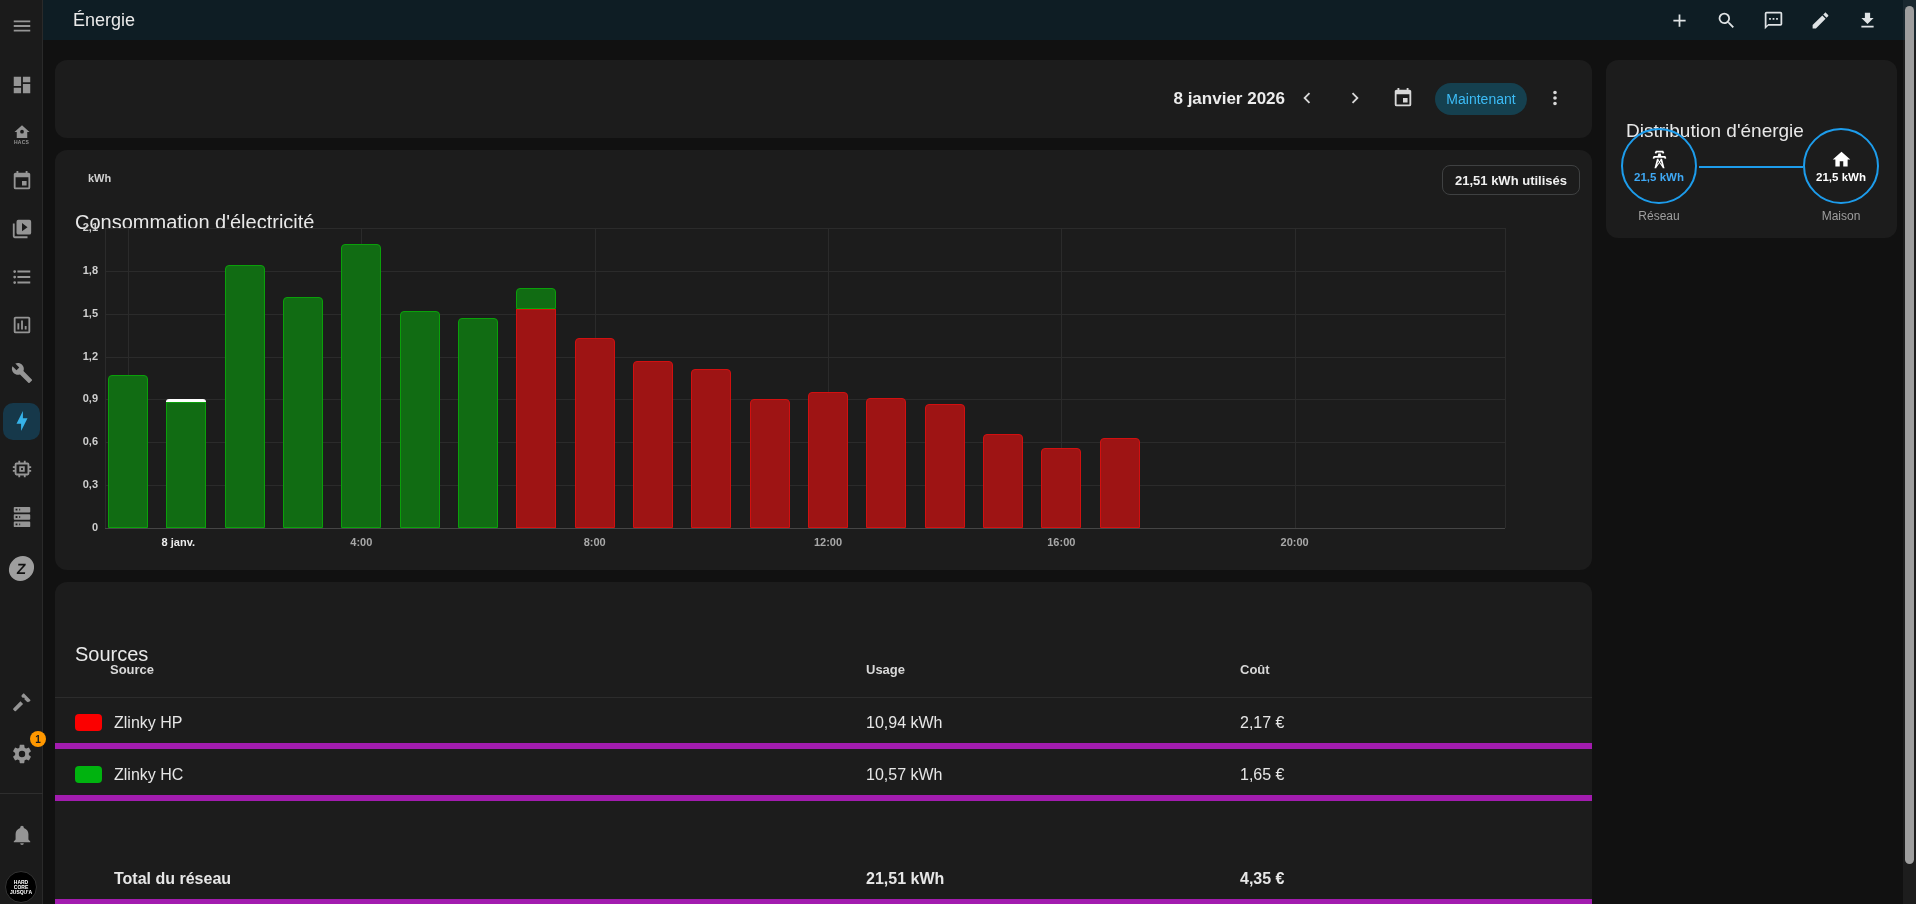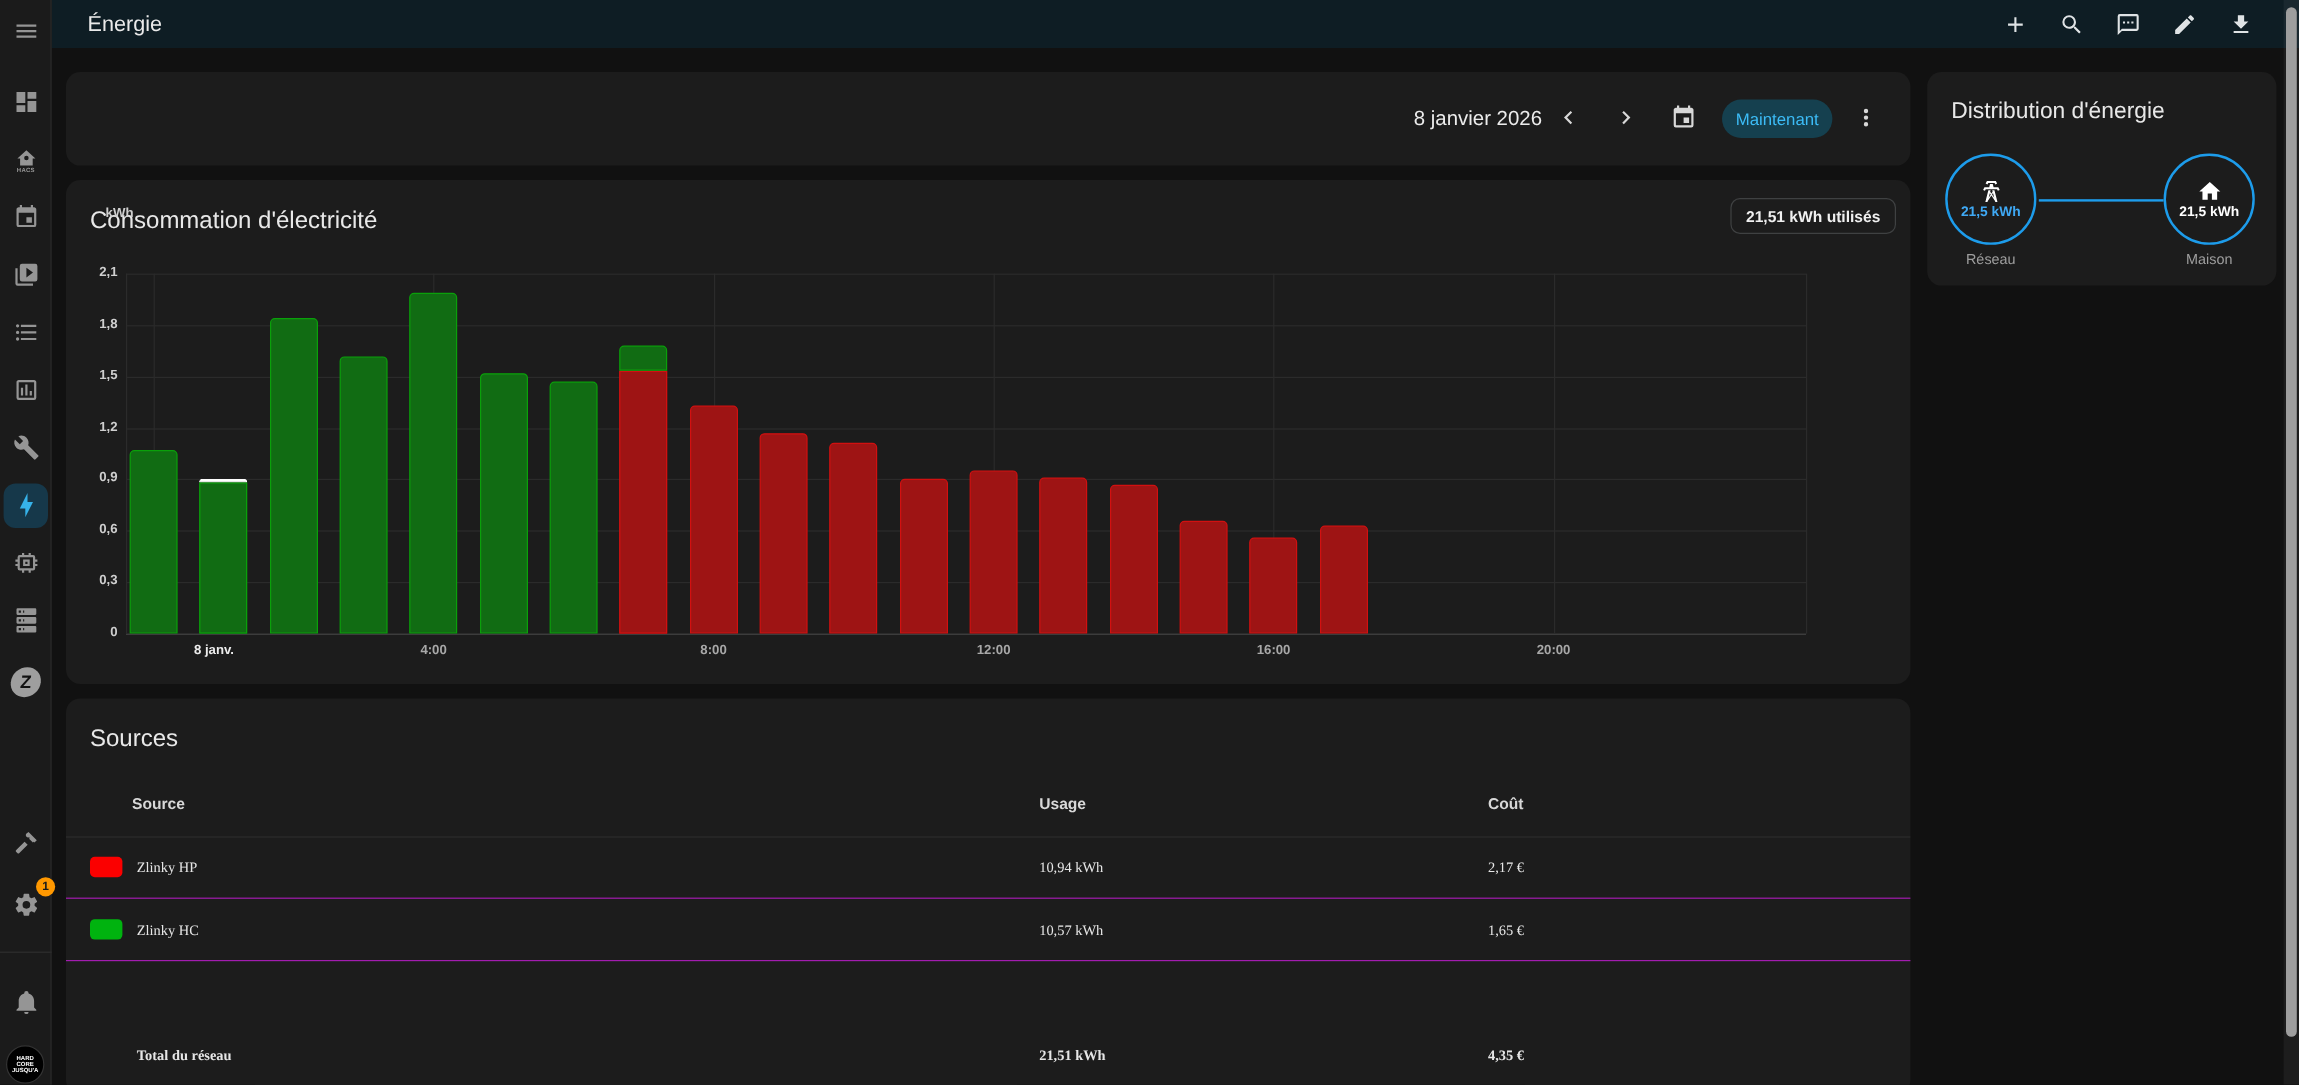--- a/index.html
+++ b/index.html
@@ -21,24 +21,24 @@
 
   
   .appbar { position:absolute; left:43px; top:0; width:1873px; height:40px; background:#0e1d24; display:flex; align-items:center; }
   .appbar-title { margin-left:30px; font-size:18px; font-weight:500; color:#eaeaea; }
   .appbar-actions { position:absolute; right:37px; top:0; height:40px; display:flex; align-items:center; gap:23px; }
   .ab-icon { width:24px; height:24px; color:#dfe3e5; background:none; border:none; cursor:pointer; display:flex; align-items:center; justify-content:center; }
   .ab-icon svg { width:21px; height:21px; }
 
   
   .card { position:absolute; background:#1c1c1c; border-radius:12px; }
-  .card-title { position:absolute; left:20px; font-size:20px; font-weight:400; color:#e8e8e8; }
-
-  
-  .date-label { position:absolute; right:307px; top:0; height:78px; display:flex; align-items:center; font-size:17px; font-weight:400; color:#ececec; }
+  .card-title { position:absolute; left:20px; font-size:20px; font-weight:400; color:#e8e8e8;margin-top:38px; }
+
+  
+  .date-label { position:absolute; right:307px; top:0; height:78px; display:flex; align-items:center; font-size:17px; font-weight:700; color:#ececec; }
   .nav-btn { position:absolute; top:27px; width:24px; height:24px; color:#d8d8d8; background:none; border:none; cursor:pointer; }
   .nav-btn svg { width:22px; height:22px; }
   .now-pill { position:absolute; left:1380px; top:23px; width:92px; height:32px; border-radius:16px; background:#15404f; color:#3cbcf7; font-size:14px; font-weight:500; border:none; cursor:pointer; font-family:inherit; }
   .kebab { left:1488px; }
 
   
   .chart-badge { position:absolute; right:12px; top:15px; height:30px; padding:0 12px; display:flex; align-items:center; border:1px solid #3f4142; border-radius:8px; font-size:13px; font-weight:bold; color:#f0f0f0; }
   .plot { position:absolute; left:50px; top:78px; width:1400px; height:300px;padding-left:20px; }
   .unit-label { position:absolute; left:33px; top:22px; font-size:11px; font-weight:bold; color:#d0d0d0; }
   .hline { position:absolute; left:0; width:1400px; height:1px; background:#2b2b2b; }
@@ -46,21 +46,21 @@
   .vline { position:absolute; top:0; width:1px; height:300px; background:#2b2b2b; }
   .ylab { position:absolute; left:-45px; width:38px; text-align:right; font-size:11px; font-weight:bold; color:#cfcfcf; }
   .xlab { position:absolute; top:308px; width:70px; text-align:center; font-size:11px; font-weight:bold; color:#a8a8a8; }
   .xlab.first { color:#ececec; text-align:right; }
   .bar-seg { position:absolute; width:40px; }
   .bar-top { border-radius:4px 4px 0 0; }
 
   
   .col-head { position:absolute; font-size:13px; font-weight:bold; color:#d8d8d8; top:80px; }
   .head-sep { position:absolute; left:0; top:115px; width:1537px; height:1px; background:#2c2c2c; }
-  .src-row { position:absolute; left:0; width:1537px; height:52px; border-bottom:1px solid #a21caf; font-size:12px; color:#e6e6e6;font-family:Liberation Serif, serif; }
+  .src-row { position:absolute; left:0; width:1537px; height:52px; border-bottom:6px solid #a21caf; font-size:16px; color:#e6e6e6; }
   .src-row.bold { font-weight:bold; }
   .swatch { position:absolute; left:20px; top:17px; width:27px; height:17px; border-radius:4px; }
   .cell-name { position:absolute; left:59px; top:0; line-height:52px; }
   .cell-usage { position:absolute; left:811px; top:0; line-height:52px; }
   .cell-cost { position:absolute; left:1185px; top:0; line-height:52px; }
 
   
   .circle { position:absolute; width:76px; height:76px; border-radius:50%; border:2.5px solid #1d9ceb; display:flex; flex-direction:column; align-items:center; justify-content:center; gap:1px; }
   .circle svg { width:21px; height:21px; color:#fff; }
   .circle .val { font-size:11.5px; font-weight:bold; }

